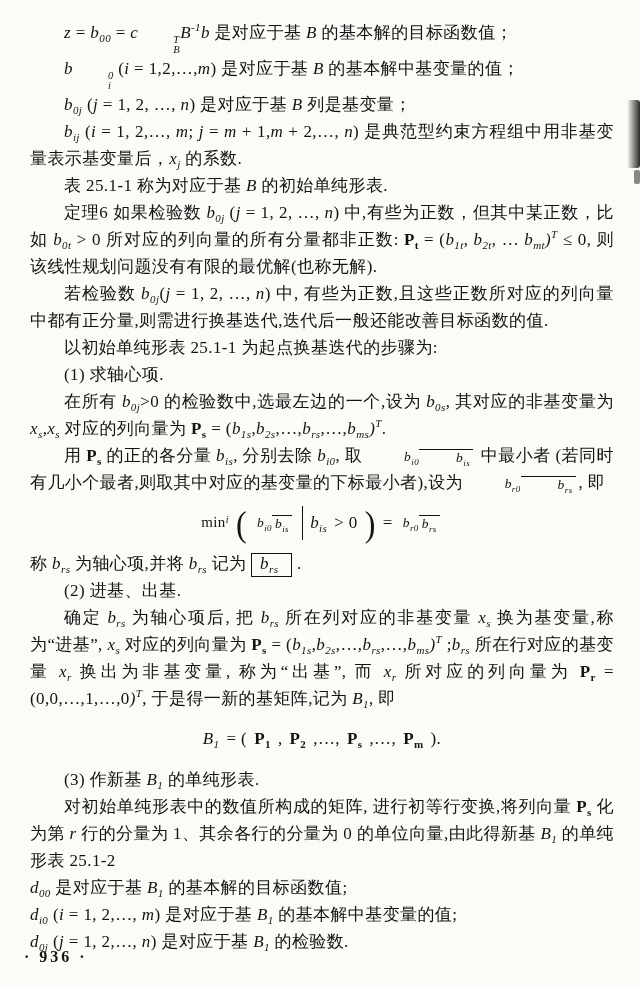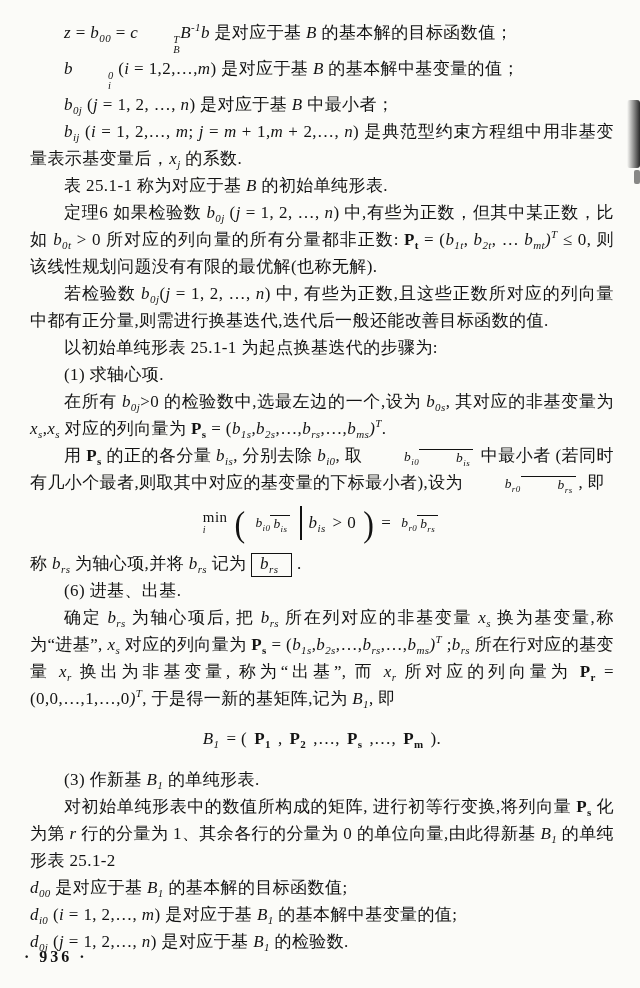--- a/index.html
+++ b/index.html
@@ -21,21 +21,21 @@
   .mi  { font-style:italic; }
   .mbi { font-weight:bold; }
   .bold{ font-weight:normal; }
   sub { font-size:11px; line-height:0; }
   sup { font-size:11px; line-height:0; }
   .frac { display:inline-flex; flex-direction:row; align-items:center;
           vertical-align:middle; line-height:1.15; font-size:13.5px; margin:0 3px; font-style:italic; }
   .frac sub { font-size:9px; }
   .fden { border-top:1.2px solid #111; padding:0 3px; }
   .boxed { border:1.6px solid #111; padding:0 13px 2px 8px; display:inline-block; line-height:20px; }
-  .munder { display:inline-flex; flex-direction:column; align-items:flex-start;
+  .munder { display:inline-flex; flex-direction:row; align-items:flex-start;
             line-height:1; font-size:15px; vertical-align:middle; }
   .munder .under { font-style:italic; font-size:10px; }
   .bigp { font-size:32px; font-weight:400; line-height:1; display:inline-block; transform:scaleY(1.15); }
   .vbar { width:1.2px; height:34px; background:#111; display:inline-block; }
   .stk { display:inline-flex; flex-direction:column; align-items:flex-start;
          line-height:.95; font-size:10.5px; font-style:italic; vertical-align:-5px; margin-left:1px; }
   .gap-top { margin-top:6px; }
   .pageno { position:absolute; left:24px; bottom:22px; font-weight:bold;
             font-size:16px; letter-spacing:3px; }
   .artifact-right { position:absolute; right:0; top:100px; width:13px; height:68px;
@@ -50,21 +50,21 @@
 <div class="page">
   <div id="content">
       <p class="line ind"><span class="mi">z</span><span class="t"> = </span><span class="mi">b<sub>00</sub></span><span class="t"> = </span><span><span class="mi">c</span><span class="stk">
             <span>T</span>
             <span>B</span>
           </span></span><span class="mi">B<sup>-1</sup></span><span class="mi">b</span><span class="t"> 是对应于基 </span><span class="mi">B</span><span class="t"> 的基本解的目标函数值；</span></p>
       <p class="line ind"><span><span class="mi">b</span><span class="stk">
             <span>0</span>
             <span>i</span>
           </span></span><span class="t"> (</span><span class="mi">i</span><span class="t"> = 1,2,…,</span><span class="mi">m</span><span class="t">) 是对应于基 </span><span class="mi">B</span><span class="t"> 的基本解中基变量的值；</span></p>
-      <p class="line ind"><span class="mi">b<sub>0j</sub></span><span class="t"> (</span><span class="mi">j</span><span class="t"> = 1, 2, …, </span><span class="mi">n</span><span class="t">) 是对应于基 </span><span class="mi">B</span><span class="t"> 中最小者；</span></p>
+      <p class="line ind"><span class="mi">b<sub>0j</sub></span><span class="t"> (</span><span class="mi">j</span><span class="t"> = 1, 2, …, </span><span class="mi">n</span><span class="t">) 是对应于基 </span><span class="mi">B</span><span class="t"> 列是基变量；</span></p>
       <p class="line ind"><span class="mi">b<sub>ij</sub></span><span class="t"> (</span><span class="mi">i</span><span class="t"> = 1, 2,…, </span><span class="mi">m</span><span class="t">; </span><span class="mi">j</span><span class="t"> = </span><span class="mi">m</span><span class="t"> + 1,</span><span class="mi">m</span><span class="t"> + 2,…, </span><span class="mi">n</span><span class="t">) 是典范型约束方程组中用非基变量表示基变量后，</span><span class="mi">x<sub>j</sub></span><span class="t"> 的系数.</span></p>
       <p class="line ind"><span class="t">表 25.1-1  称为对应于基 </span><span class="mi">B</span><span class="t"> 的</span><span class="bold">初始单纯形表</span><span class="t">.</span></p>
       <p class="line ind"><span class="bold">定理6</span><span class="t">  如果检验数 </span><span class="mi">b<sub>0j</sub></span><span class="t"> (</span><span class="mi">j</span><span class="t"> = 1, 2, …, </span><span class="mi">n</span><span class="t">) 中,有些为正数，但其中某正数，比如 </span><span class="mi">b<sub>0t</sub></span><span class="t"> &gt; 0 所对应的列向量的所有分量都非正数:  </span><span class="mbi">P<sub>t</sub></span><span class="t"> = (</span><span class="mi">b<sub>1t</sub></span><span class="t">, </span><span class="mi">b<sub>2t</sub></span><span class="t">, … </span><span class="mi">b<sub>mt</sub></span><span class="mi">)<sup>T</sup></span><span class="t"> ≤ 0, 则该线性规划问题没有有限的最优解(也称无解).</span></p>
       <p class="line ind"><span class="t">若检验数 </span><span class="mi">b<sub>0j</sub></span><span class="t">(</span><span class="mi">j</span><span class="t"> = 1, 2, …, </span><span class="mi">n</span><span class="t">) 中, 有些为正数,且这些正数所对应的列向量中都有正分量,则需进行换基迭代,迭代后一般还能改善目标函数的值.</span></p>
       <p class="line ind"><span class="t">以初始单纯形表 25.1-1 为起点换基迭代的步骤为:</span></p>
       <p class="line ind"><span class="t">(1) 求轴心项.</span></p>
       <p class="line ind"><span class="t">在所有 </span><span class="mi">b<sub>0j</sub></span><span class="t">&gt;0 的检验数中,选最左边的一个,设为 </span><span class="mi">b<sub>0s</sub></span><span class="t">, 其对应的非基变量为 </span><span class="mi">x<sub>s</sub></span><span class="t">,</span><span class="mi">x<sub>s</sub></span><span class="t"> 对应的列向量为 </span><span class="mbi">P<sub>s</sub></span><span class="t"> = (</span><span class="mi">b<sub>1s</sub></span><span class="t">,</span><span class="mi">b<sub>2s</sub></span><span class="t">,…,</span><span class="mi">b<sub>rs</sub></span><span class="t">,…,</span><span class="mi">b<sub>ms</sub></span><span class="mi">)<sup>T</sup></span><span class="t">.</span></p>
       <p class="line ind roomy"><span class="t">用 </span><span class="mbi">P<sub>s</sub></span><span class="t"> 的正的各分量 </span><span class="mi">b<sub>is</sub></span><span class="t">, 分别去除 </span><span class="mi">b<sub>i0</sub></span><span class="t">, 取 </span><span class="frac">
           <span class="fnum">b<sub>i0</sub></span>
           <span class="fden">b<sub>is</sub></span>
@@ -86,21 +86,21 @@
         <span class="mi">b<sub>is</sub></span>
         <span class="t"> &gt; 0</span>
         <span class="bigp">)</span>
         <span class="t"> = </span>
         <span class="frac">
           <span class="fnum">b<sub>r0</sub></span>
           <span class="fden">b<sub>rs</sub></span>
         </span>
       </p>
       <p class="line"><span class="t">称 </span><span class="mi">b<sub>rs</sub></span><span class="t"> 为</span><span class="bold">轴心项</span><span class="t">,并将 </span><span class="mi">b<sub>rs</sub></span><span class="t"> 记为 </span><span class="boxed"><span class="mi">b<sub>rs</sub></span></span><span class="t"> .</span></p>
-      <p class="line ind gap-top"><span class="t">(6) 进基、出基.</span></p>
+      <p class="line ind gap-top"><span class="t">(2) 进基、出基.</span></p>
       <p class="line ind"><span class="t">确定 </span><span class="mi">b<sub>rs</sub></span><span class="t"> 为轴心项后, 把 </span><span class="mi">b<sub>rs</sub></span><span class="t"> 所在列对应的非基变量 </span><span class="mi">x<sub>s</sub></span><span class="t"> 换为基变量,称为“进基”, </span><span class="mi">x<sub>s</sub></span><span class="t"> 对应的列向量为 </span><span class="mbi">P<sub>s</sub></span><span class="t"> = (</span><span class="mi">b<sub>1s</sub></span><span class="t">,</span><span class="mi">b<sub>2s</sub></span><span class="t">,…,</span><span class="mi">b<sub>rs</sub></span><span class="t">,…,</span><span class="mi">b<sub>ms</sub></span><span class="mi">)<sup>T</sup></span><span class="t"> ;</span><span class="mi">b<sub>rs</sub></span><span class="t"> 所在行对应的基变量 </span><span class="mi">x<sub>r</sub></span><span class="t"> 换出为非基变量, 称为“出基”, 而 </span><span class="mi">x<sub>r</sub></span><span class="t"> 所对应的列向量为 </span><span class="mbi">P<sub>r</sub></span><span class="t"> = (0,0,…,1,…,0</span><span class="mi">)<sup>T</sup></span><span class="t">, 于是得一新的基矩阵,记为 </span><span class="mi">B<sub>1</sub></span><span class="t">, 即</span></p>
       <p class="line ctr">
         <span class="mi">B<sub>1</sub></span>
         <span class="t"> = (</span>
         <span class="mbi">P<sub>1</sub></span>
         <span class="t">, </span>
         <span class="mbi">P<sub>2</sub></span>
         <span class="t">,…, </span>
         <span class="mbi">P<sub>s</sub></span>
         <span class="t">,…, </span>

